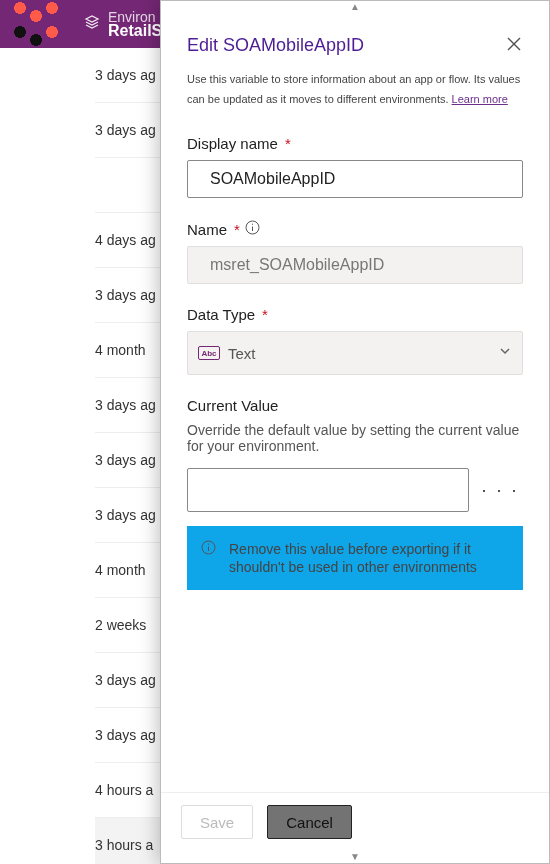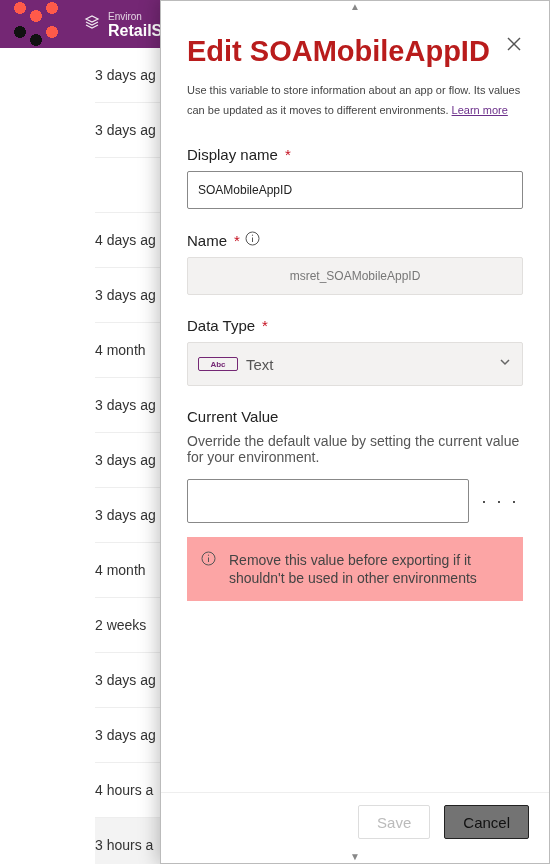--- a/index.html
+++ b/index.html
@@ -23,21 +23,21 @@
         radial-gradient(circle at 8px 8px, #ff5a4a 6px, transparent 6px),
         radial-gradient(circle at 24px 16px, #ff5a4a 6px, transparent 6px),
         radial-gradient(circle at 40px 8px, #ff5a4a 6px, transparent 6px),
         radial-gradient(circle at 8px 32px, #111 6px, transparent 6px),
         radial-gradient(circle at 24px 40px, #111 6px, transparent 6px),
         radial-gradient(circle at 40px 32px, #ff5a4a 6px, transparent 6px);
       margin-right: 12px;
     }
     .bg-header .icon-env { margin-right: 8px; opacity:.9 }
     .bg-header .env-lines { font-size: 12px; line-height: 14px; }
-    .bg-header .env-small { font-size: 10px; opacity: .8; }
+    .bg-header .env-small { font-size: 14px; opacity: .8; }
     .bg-header .env-name { font-size: 16px; font-weight: 600; }
 
     
     .bg-list { padding-left: 95px; }
     .bg-row {
       height: 55px;
       border-bottom: 1px solid #eee;
       display: flex;
       align-items: center;
       font-size: 14px;
@@ -67,94 +67,92 @@
       overflow-y: auto;
       padding: 22px 26px 10px 26px;
       position: relative;
     }
     
     .panel-scroll::-webkit-scrollbar { width: 16px; }
     .panel-scroll::-webkit-scrollbar-thumb { background: #aaa; border-radius: 8px; border: 4px solid #fff; }
     .panel-scroll::-webkit-scrollbar-track { background: #fff; }
 
     .panel-title-row { display: flex; align-items: flex-start; justify-content: space-between; margin-bottom: 12px; }
-    .panel-title { font-size: 29px; font-weight: 700; color: #b91c1c; }
+    .panel-title { font-size: 18px; font-weight: 400; color: #4c1d95; }
 
     .close-icon { cursor: pointer; color: #555; }
 
     .panel-desc { font-size: 11px; color: #444; line-height: 20px; margin-bottom: 26px; }
     .panel-desc a { color: #6b2e8a; text-decoration: underline; cursor: pointer; }
 
     .field { margin-bottom: 22px; }
     .field-label { font-size: 15px; color: #222; margin-bottom: 8px; display: flex; align-items: flex-end; gap: 5px; }
     .req { color: #c50f1f; margin-left: 2px; }
     .info-icon { color: #555; }
 
     .text-input {
       width: 100%;
       height: 38px;
       border: 1px solid #888;
       border-radius: 2px;
-      padding: 0 10px;
-      font-size: 12px;
+      padding: 0 22px;
+      font-size: 16px;
       color: #222;
       font-family: inherit;
     }
     .text-input.tall { height: 44px; }
     .text-input.taller { height: 50px; }
     .text-input.readonly {
       background: #f3f2f1;
       border: 1px solid #e1dfdd;
       color: #777;
-      text-align: center;
     }
 
     .select-mock {
       width: 100%;
       height: 44px;
       background: #f3f2f1;
       border: 1px solid #e1dfdd;
       border-radius: 2px;
       display: flex;
       align-items: center;
       padding: 0 10px;
       justify-content: space-between;
       cursor: pointer;
     }
     .select-left { display: flex; align-items: center; gap: 8px; color: #555; font-size: 15px; }
     .type-icon {
       display: inline-flex; align-items: center; justify-content: center;
-      width: 40px; height: 14px;
+      width: 22px; height: 14px;
       border: 1px solid #742774;
       color: #742774;
       font-size: 8px; font-weight: 700;
       border-radius: 2px;
     }
     .chevron { color: #666; }
 
     .sub-desc { font-size: 14px; color: #555; line-height: 16px; margin-bottom: 14px; }
 
     .current-row { display: flex; align-items: center; gap: 8px; margin-bottom: 14px; }
     .more-dots { font-size: 18px; color: #333; cursor: pointer; letter-spacing: 2px; padding: 0 4px; }
 
     .notice {
-      background: #fca5a5;
+      background: #0ea5e9;
       padding: 14px 16px 14px 42px;
       font-size: 14px;
       color: #444;
       position: relative;
       line-height: 18px;
     }
     .notice .info-icon.abs { position: absolute; left: 14px; top: 14px; }
 
     .footer {
       border-top: 1px solid #eee;
       padding: 12px 20px;
       display: flex;
-      justify-content: flex-end;
       gap: 14px;
       align-items: center;
     }
     .btn {
       height: 34px;
       padding: 0 18px;
       font-size: 15px;
       font-family: inherit;
       border-radius: 2px;
       cursor: pointer;

